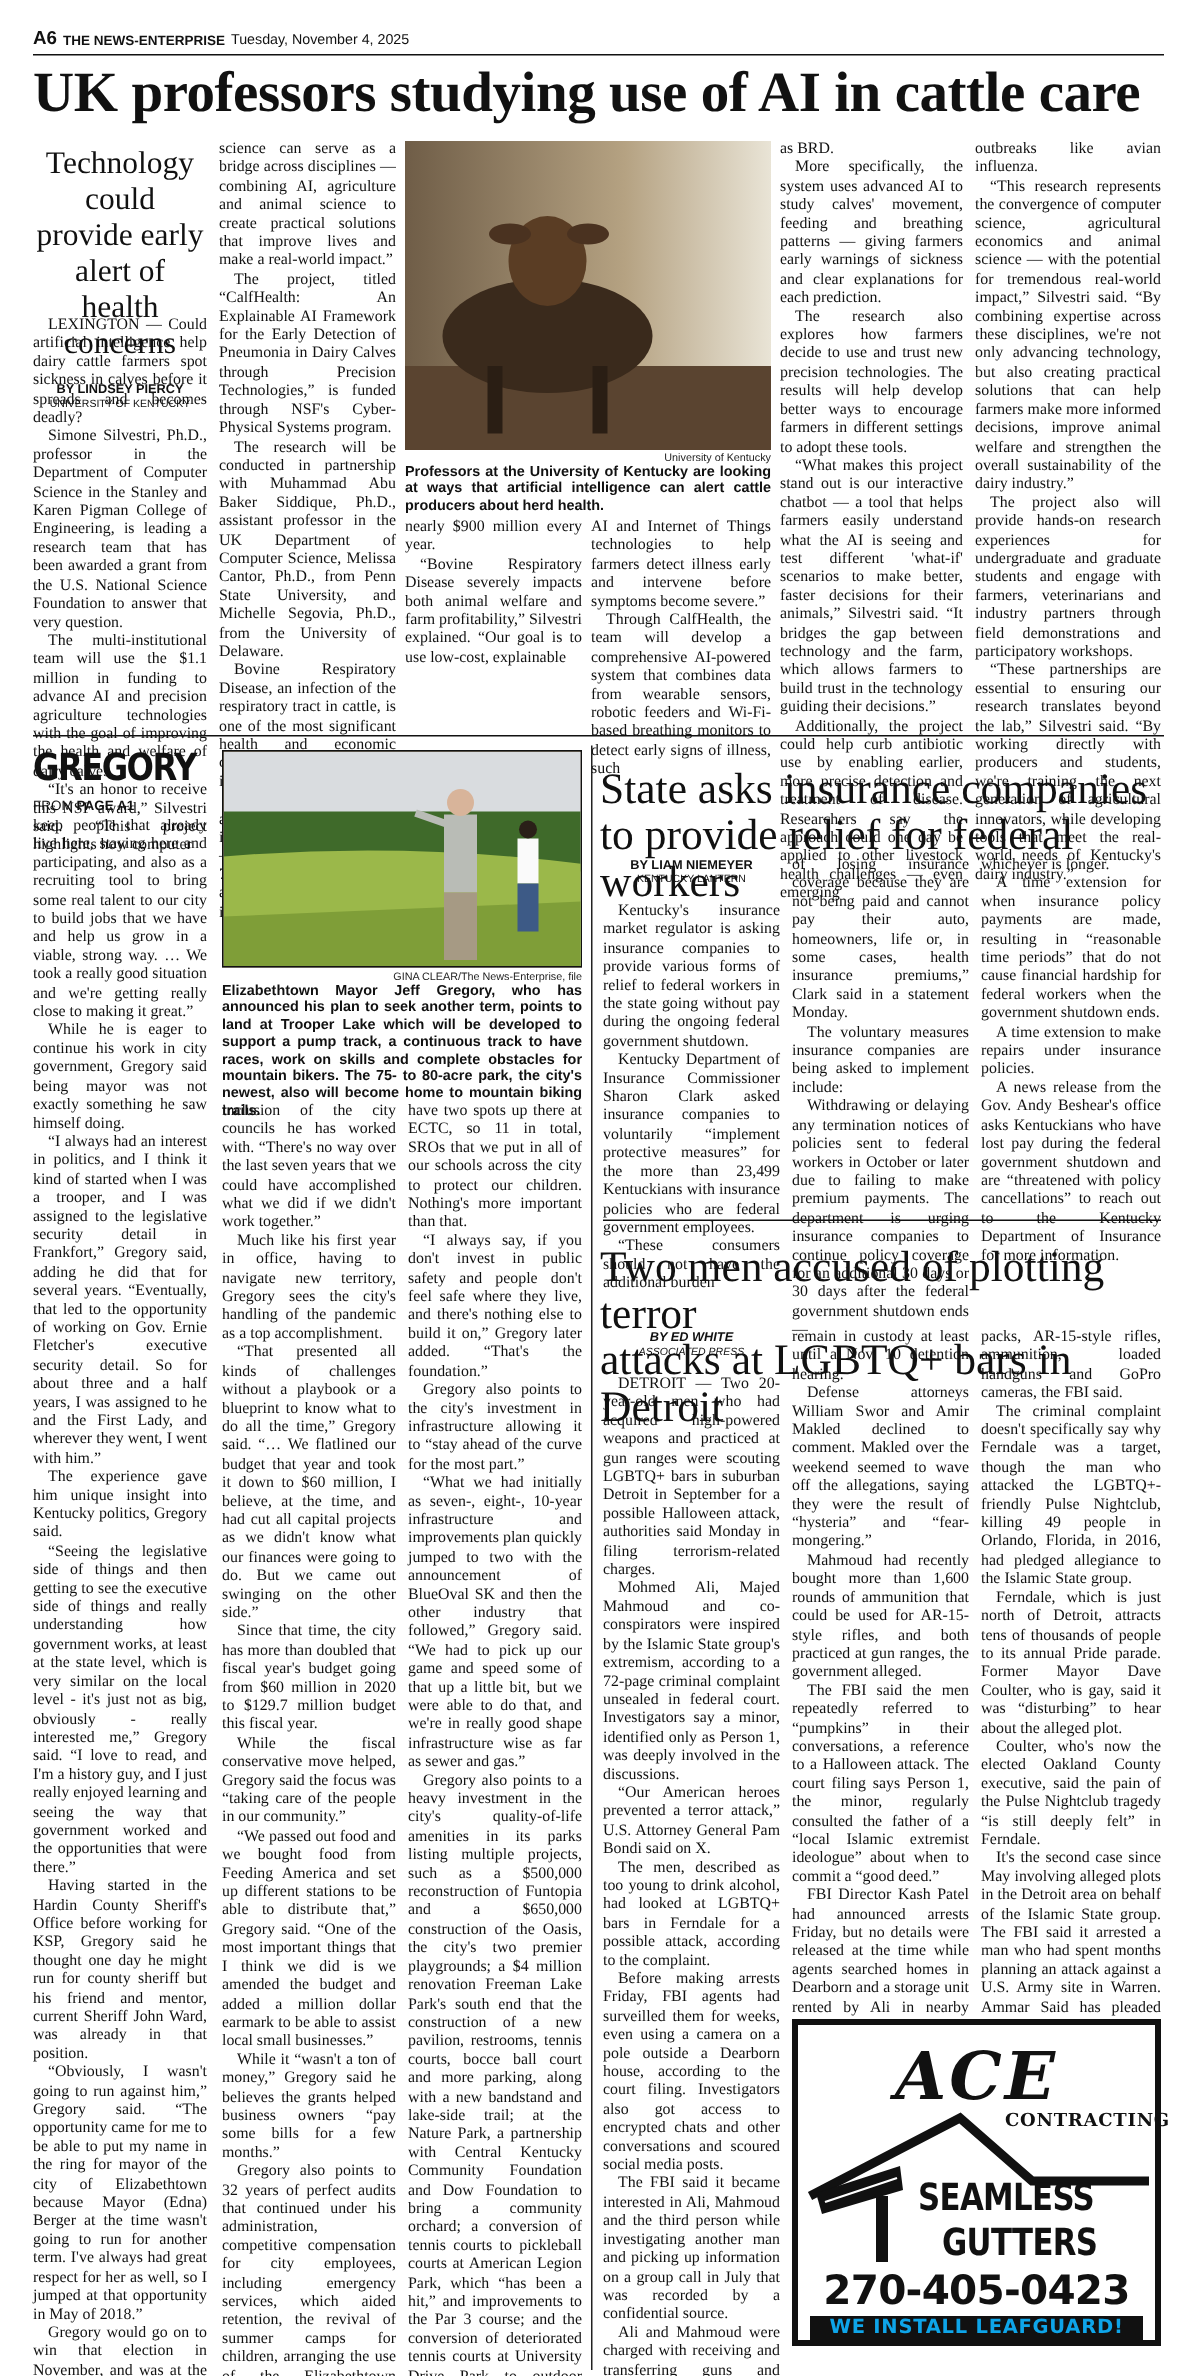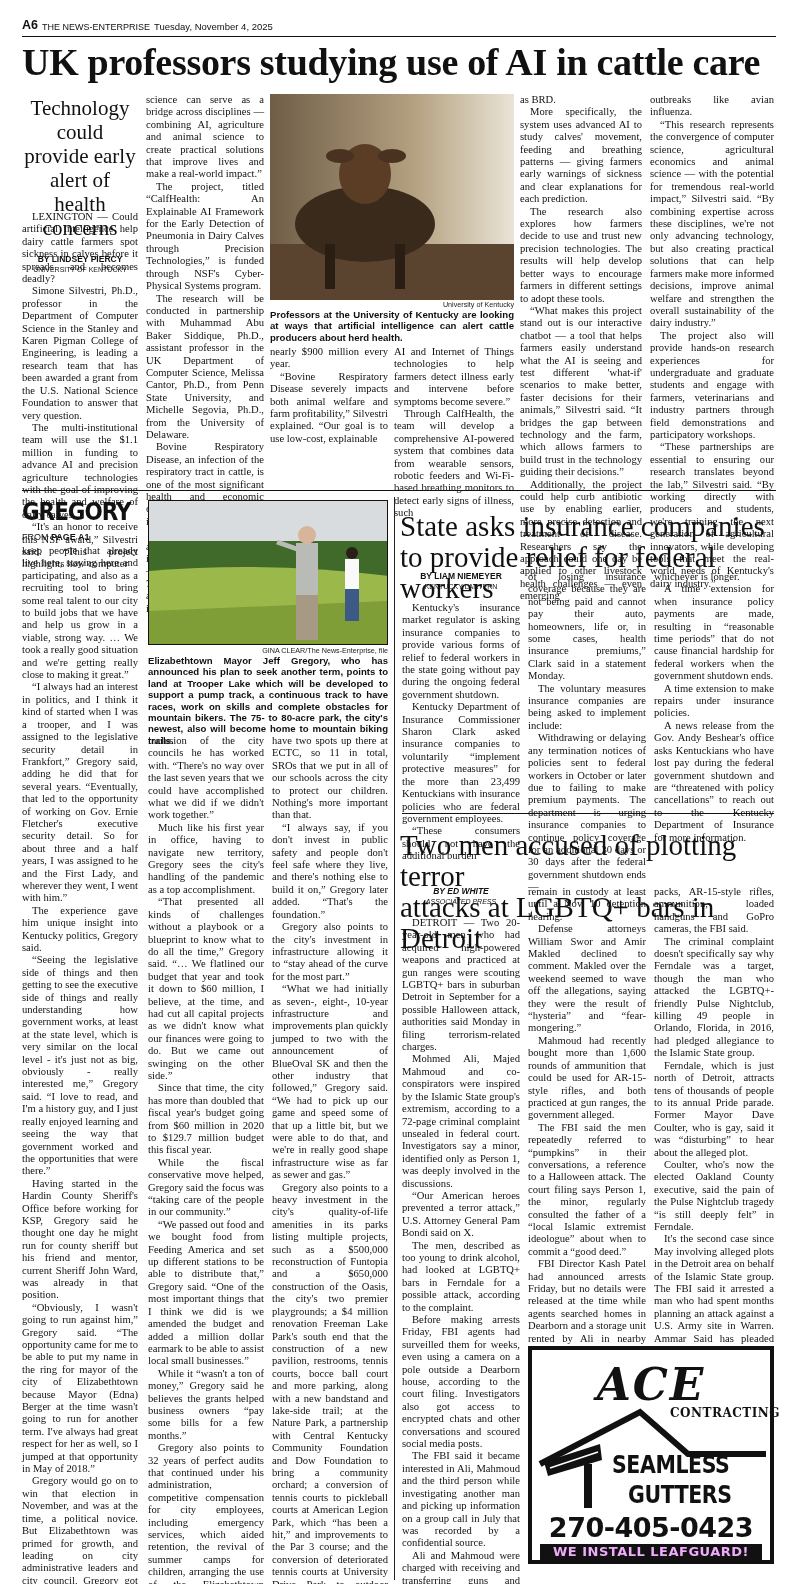--- a/index.html
+++ b/index.html
@@ -1,21 +1,21 @@
 <!DOCTYPE html>
 <html><head>
 <meta charset="utf-8">
 <style>
   * { box-sizing: border-box; margin: 0; padding: 0; }
   html, body { width: 792px; height: 1584px; background: #fff; overflow: hidden; }
   body { position: relative; font-family: "Liberation Serif", "DejaVu Serif", serif; color: #111; }
   .abs { position: absolute; }
   .folio { left: 22px; top: 18px; font-family: "Liberation Sans", sans-serif; font-size: 9.5px; display: flex; align-items: flex-end; gap: 4px; }
   .folio .pg { font-weight: bold; font-size: 12.5px; }
-  .folio .paper { font-weight: normal; font-size: 9px; }
+  .folio .paper { font-weight: bold; font-size: 9px; }
   .rule-top { left: 22px; top: 36px; width: 754px; height: 1px; background: #111; }
   .headline-main { left: 22px; top: 40px; width: 754px; font-size: 38px; font-weight: bold; line-height: 44px; letter-spacing: -0.3px; white-space: nowrap; }
   .col { font-size: 10.6px; line-height: 12.4px; text-align: justify; hyphens: auto; }
   .col p { text-indent: 10px; }
   .col p.noind { text-indent: 0; }
   .deck { font-size: 21px; line-height: 24px; text-align: center; }
   .byline { font-family: "Liberation Sans", sans-serif; text-align: center; }
   .byline .name { font-weight: bold; font-size: 8.5px; }
   .byline .org { font-size: 7px; margin-top: 2px; }
   .photo { background: #7a6a55; overflow: hidden; }
@@ -25,21 +25,21 @@
   .hrule { height: 1px; background: #111; }
   .gregory-head { font-family: "DejaVu Sans", sans-serif; font-weight: bold; font-size: 25px; letter-spacing: -1.2px; transform: scaleX(0.86); transform-origin: left; }
   .jump { font-family: "Liberation Sans", sans-serif; font-size: 9px; }
   .jump b { font-weight: bold; }
   .headline-2 { font-size: 29px; line-height: 31px; text-align: left; margin-top: 12px; }
   .ad { border: 4px solid #111; background: #fff; font-family: "DejaVu Sans", sans-serif; }
   .ad .ace { font-family: "DejaVu Serif", serif; font-weight: bold; font-size: 44px; letter-spacing: 2px; text-align: center; }
   .ad .contracting { font-family: "DejaVu Serif", serif; font-weight: bold; font-size: 12px; letter-spacing: 0.5px; }
   .ad .sg { font-family: "DejaVu Sans", sans-serif; font-weight: bold; font-size: 25px; letter-spacing: -0.5px; transform: scaleX(0.82); transform-origin: left; }
   .ad .phone { font-family: "DejaVu Sans", sans-serif; font-weight: bold; font-size: 27px; letter-spacing: -0.5px; text-align: center; }
-  .ad .banner { background: #111; color: #f0abfc; font-weight: bold; font-size: 13px; text-align: center; letter-spacing: 0.5px; }
+  .ad .banner { background: #111; color: #0ea5e9; font-weight: bold; font-size: 13px; text-align: center; letter-spacing: 0.5px; }
 </style>
 </head>
 <body>
 
 <div class="abs folio">
   <span class="pg">A6</span>
   <span class="paper">THE NEWS-ENTERPRISE</span>
   <span>Tuesday, November 4, 2025</span>
 </div>
 <div class="abs rule-top"></div>
@@ -113,20 +113,21 @@
 
 <div class="abs hrule" style="left:22px;top:490px;width:754px;"></div>
 
 <div class="abs gregory-head" style="left:22px;top:497px;">GREGORY</div>
 <div class="abs jump" style="left:22px;top:532px;">
   <span>FROM</span>
   <b>PAGE A1</b>
 </div>
 <div class="abs col" style="left:22px;top:545px;width:116px;">
   <p class="noind">keep people that already live here, staying here and participating, and also as a recruiting tool to bring some real talent to our city to build jobs that we have and help us grow in a viable, strong way. … We took a really good situation and we're getting really close to making it great.”</p>
+  <p>While he is eager to continue his work in city government, Gregory said being mayor was not exactly something he saw himself doing.</p>
   <p>“I always had an interest in politics, and I think it kind of started when I was a trooper, and I was assigned to the legislative security detail in Frankfort,” Gregory said, adding he did that for several years. “Eventually, that led to the opportunity of working on Gov. Ernie Fletcher's executive security detail. So for about three and a half years, I was assigned to he and the First Lady, and wherever they went, I went with him.”</p>
   <p>The experience gave him unique insight into Kentucky politics, Gregory said.</p>
   <p>“Seeing the legislative side of things and then getting to see the executive side of things and really understanding how government works, at least at the state level, which is very similar on the local level - it's just not as big, obviously - really interested me,” Gregory said. “I love to read, and I'm a history guy, and I just really enjoyed learning and seeing the way that government worked and the opportunities that were there.”</p>
   <p>Having started in the Hardin County Sheriff's Office before working for KSP, Gregory said he thought one day he might run for county sheriff but his friend and mentor, current Sheriff John Ward, was already in that position.</p>
   <p>“Obviously, I wasn't going to run against him,” Gregory said. “The opportunity came for me to be able to put my name in the ring for mayor of the city of Elizabethtown because Mayor (Edna) Berger at the time wasn't going to run for another term. I've always had great respect for her as well, so I jumped at that opportunity in May of 2018.”</p>
   <p>Gregory would go on to win that election in November, and was at the time, a political novice. But Elizabethtown was primed for growth, and leading on city administrative leaders and city council, Gregory got to work.</p>
 
 </div>
 
 <div class="abs photo" style="left:148px;top:500px;width:240px;height:145px;border:1px solid #111;">

